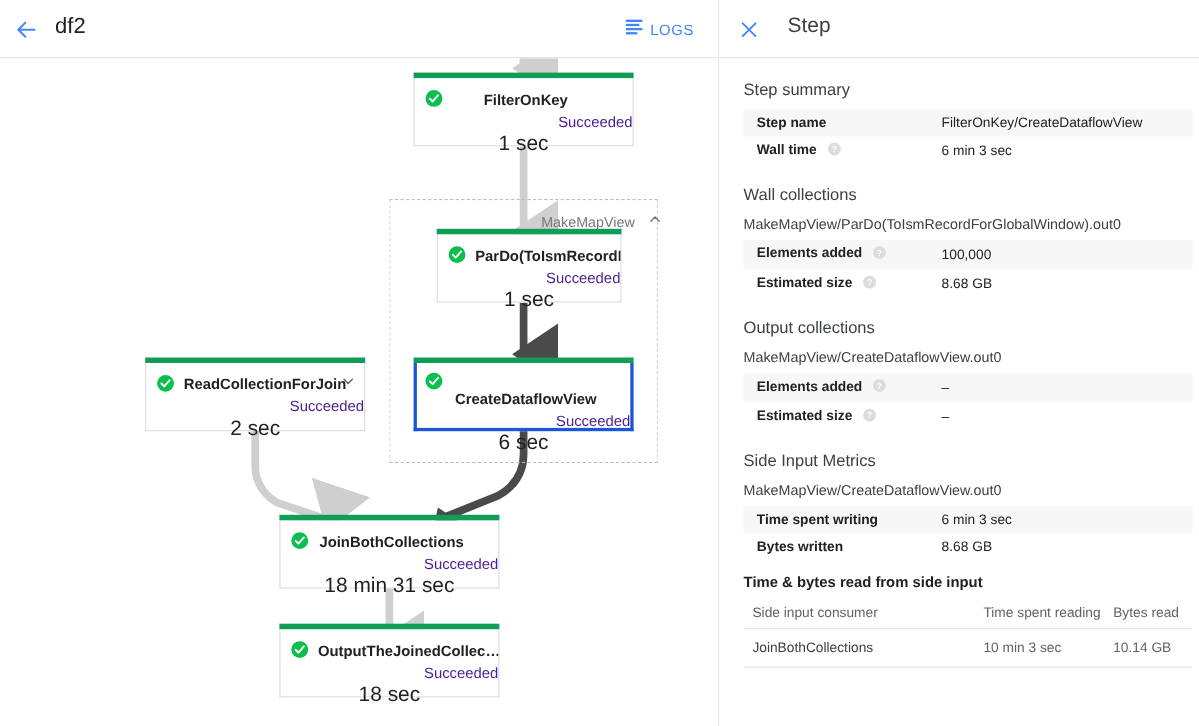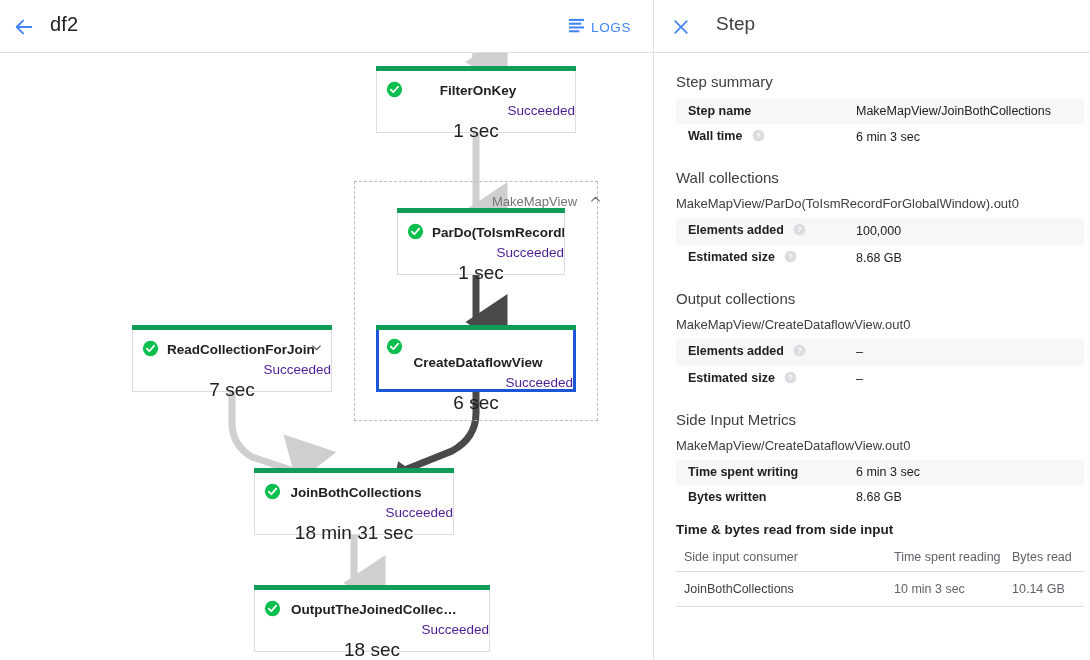--- a/index.html
+++ b/index.html
@@ -298,42 +298,42 @@
       <div class="node" style="left:132px; top:277px; width:200px; height:62px;">
         <div class="statusbar"></div>
         <span class="check">
           <svg width="17" height="17" viewBox="0 0 20 20">
             <circle cx="10" cy="10" r="9" fill="#0bbf4e"></circle>
             <path d="M5.6 10.2 L8.6 13.2 L14.4 6.6" stroke="#fff" stroke-width="2.1" fill="none" stroke-linecap="round" stroke-linejoin="round"></path>
           </svg>
         </span>
         <div class="ntitle">ReadCollectionForJoin</div>
         <div class="nstatus">Succeeded</div>
-        <div class="ntime">7 sec</div>
+        <div class="ntime">2 sec</div>
         <span class="chevron">
           <svg width="13" height="13" viewBox="0 0 24 24" fill="none" stroke="#5f6368" stroke-width="2.4" stroke-linecap="round" stroke-linejoin="round">
             <polyline points="5 9 12 16 19 9"></polyline>
           </svg>
         </span>
       </div>
 
       <div class="node" style="left:254px; top:420px; width:200px; height:62px;">
         <div class="statusbar"></div>
         <span class="check">
           <svg width="17" height="17" viewBox="0 0 20 20">
             <circle cx="10" cy="10" r="9" fill="#0bbf4e"></circle>
             <path d="M5.6 10.2 L8.6 13.2 L14.4 6.6" stroke="#fff" stroke-width="2.1" fill="none" stroke-linecap="round" stroke-linejoin="round"></path>
           </svg>
         </span>
         <div class="ntitle">JoinBothCollections</div>
         <div class="nstatus">Succeeded</div>
         <div class="ntime">18 min 31 sec</div>
       </div>
 
-      <div class="node" style="left:254px; top:537px; width:236px; height:62px;">
+      <div class="node" style="left:254px; top:519px; width:200px; height:62px;">
         <div class="statusbar"></div>
         <span class="check">
           <svg width="17" height="17" viewBox="0 0 20 20">
             <circle cx="10" cy="10" r="9" fill="#0bbf4e"></circle>
             <path d="M5.6 10.2 L8.6 13.2 L14.4 6.6" stroke="#fff" stroke-width="2.1" fill="none" stroke-linecap="round" stroke-linejoin="round"></path>
           </svg>
         </span>
         <div class="ntitle">OutputTheJoinedCollec…</div>
         <div class="nstatus">Succeeded</div>
         <div class="ntime">18 sec</div>
@@ -360,21 +360,21 @@
       <div id="panel-title">Step</div>
     </div>
 
     <div id="panel-body">
 
       <div class="sec-head">Step summary</div>
       <table class="kv-table">
         <tbody>
             <tr class="alt">
           <td class="k">Step name</td>
-          <td class="v">MakeMapView/JoinBothCollections</td>
+          <td class="v">FilterOnKey/CreateDataflowView</td>
         </tr>
         <tr>
           <td class="k">
             <span>Wall time</span>
             <span class="help-ic">
               <svg width="13" height="13" viewBox="0 0 20 20">
                 <circle cx="10" cy="10" r="9" fill="#dadce0"></circle>
                 <text x="10" y="14.4" text-anchor="middle" font-family="Liberation Sans, sans-serif" font-size="12" font-weight="700" fill="#ffffff">?</text>
               </svg>
             </span>

